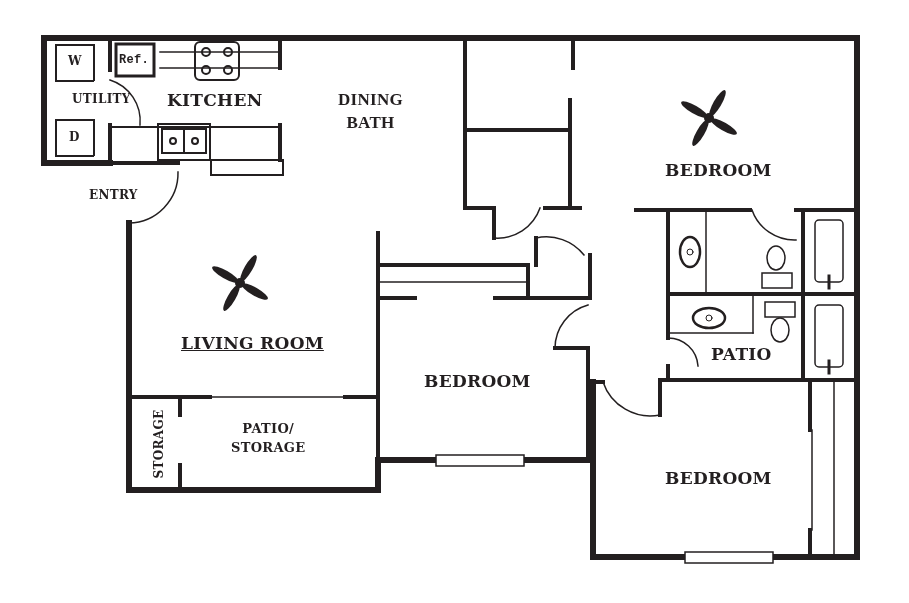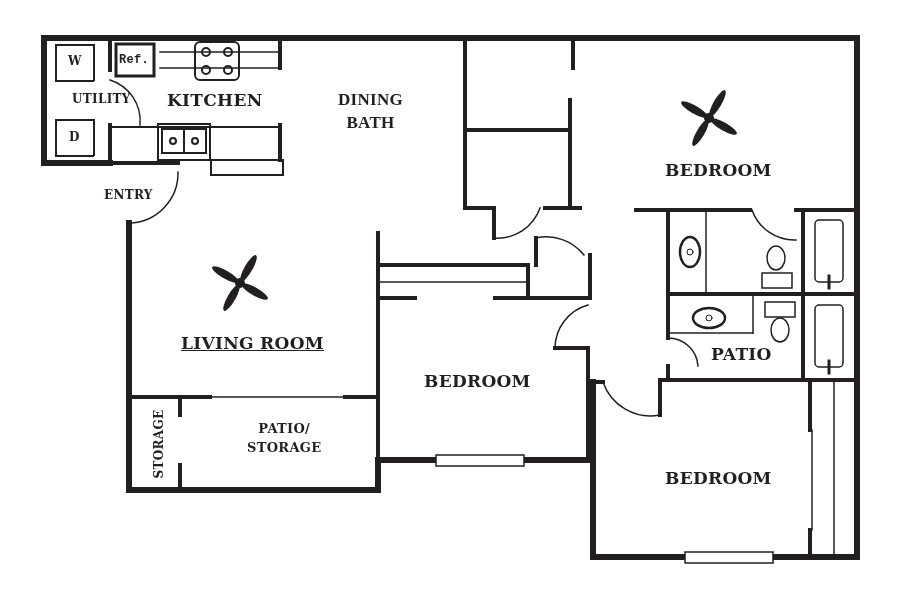--- a/index.html
+++ b/index.html
@@ -160,23 +160,23 @@
 
 <div class="lbl sm" style="left:68px;top:54px;">W</div>
 <div class="lbl sm" style="left:69px;top:130px;">D</div>
 <div class="lbl sm" style="left:119px;top:53px;font-family:Liberation Mono, monospace;">Ref.</div>
 <div class="lbl sm" style="left:72px;top:92px;text-align:right;">UTILITY</div>
 <div class="lbl md" style="left:167px;top:90px;">KITCHEN</div>
 <div class="lbl md" style="left:338px;top:88px;line-height:23px;font-family:Liberation Serif, serif;">
   <div>DINING</div>
   <div>BATH</div>
 </div>
-<div class="lbl sm" style="left:104px;top:188px;">ENTRY</div>
+<div class="lbl sm" style="left:89px;top:188px;">ENTRY</div>
 <div class="lbl md" style="left:181px;top:333px;text-decoration:underline;">LIVING ROOM</div>
 <div class="lbl sm" style="left:125px;top:437px;transform:rotate(-90deg);">STORAGE</div>
-<div class="lbl sm" style="left:231px;top:419px;line-height:19px;font-size:13px;margin-left:16px;">
+<div class="lbl sm" style="left:231px;top:419px;line-height:19px;font-size:13px;">
   <div>PATIO/</div>
   <div>STORAGE</div>
 </div>
 <div class="lbl md" style="left:665px;top:160px;">BEDROOM</div>
 <div class="lbl md" style="left:424px;top:371px;">BEDROOM</div>
 <div class="lbl md" style="left:665px;top:468px;">BEDROOM</div>
 <div class="lbl md" style="left:711px;top:344px;">PATIO</div>
 
 </body></html>

